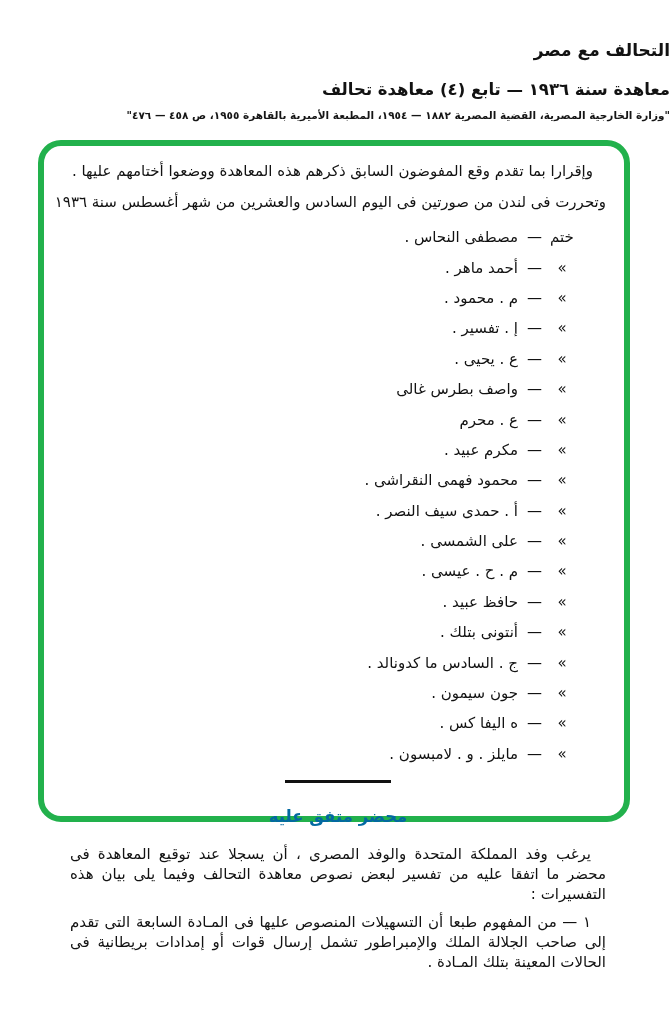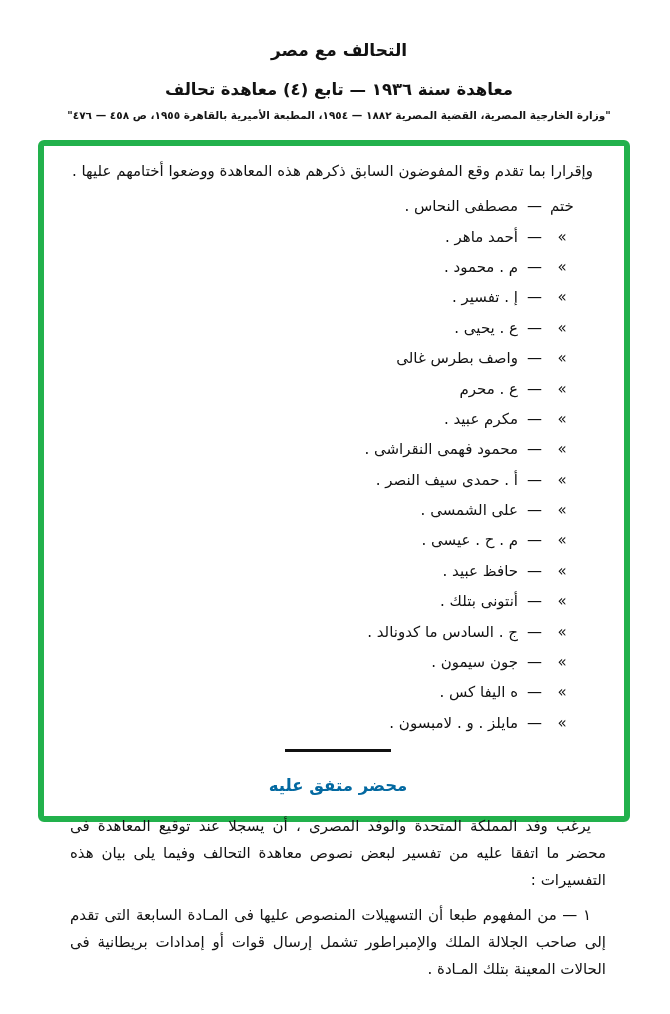--- a/index.html
+++ b/index.html
@@ -8,21 +8,21 @@
     position: relative;
     background: #ffffff;
     color: #121212;
     direction: rtl;
     font-family: "DejaVu Sans", sans-serif;
     overflow: hidden;
   }
   .doc-header {
     position: absolute;
     top: 40px; left: 8px; right: 0;
-    text-align: center;
+    text-align: right;
   }
   .doc-title {
     font-size: 17px;
     font-weight: bold;
     letter-spacing: 0.5px;
   }
   .doc-subtitle {
     font-size: 16.5px;
     font-weight: bold;
     margin-top: 20px;
@@ -33,21 +33,21 @@
     margin-top: 10px;
     color: #151515;
   }
   .frame {
     position: absolute;
     left: 38px;
     top: 140px;
     width: 592px;
     height: 682px;
     border: 6px solid #22b14c;
-    border-radius: 6px;
+    border-radius: 23px;
     background: #ffffff;
   }
   .content {
     padding: 10px 18px 0 26px;
     height: 100%;
   }
   .para {
     font-size: 15px;
     line-height: 31px;
     color: #121212;
@@ -80,41 +80,42 @@
   .section-heading {
     font-size: 16.5px;
     font-weight: bold;
     text-align: center;
     margin-top: 24px;
     color: #0369a1;
   }
   .jpara {
     margin-top: 18px;
     font-size: 15px;
-    line-height: 27px;
+    line-height: 20px;
     text-align: justify;
     text-align-last: right;
     text-indent: 15px;
   }
   .jpara.item { margin-top: 8px; }
 </style>
 </head>
 <body style="background: rgb(255, 255, 255); color: rgb(18, 18, 18);">
 
 <header class="doc-header">
   <div class="doc-title">التحالف مع مصر</div>
   <div class="doc-subtitle">معاهدة سنة ١٩٣٦ — تابع (٤) معاهدة تحالف</div>
   <div class="doc-citation">"وزارة الخارجية المصرية، القضية المصرية ١٨٨٢ — ١٩٥٤، المطبعة الأميرية بالقاهرة ١٩٥٥، ص ٤٥٨ — ٤٧٦"</div>
 </header>
 
 <div class="frame" style="border-color: rgb(34, 177, 76);">
   <div class="content">
 
     <p class="para closing">
       <span class="line indent">وإقرارا بما تقدم وقع المفوضون السابق ذكرهم هذه المعاهدة ووضعوا أختامهم عليها .</span>
+      <span class="line">وتحررت فى لندن من صورتين فى اليوم السادس والعشرين من شهر أغسطس سنة ١٩٣٦</span>
     </p>
 
     <div class="sig-list">
         <div class="sig-row">
           <span class="sig-mark">ختم</span>
           <span class="sig-dash">—</span>
           <span class="sig-name">مصطفى النحاس .</span>
         </div>
         <div class="sig-row">
           <span class="sig-mark">»</span>

